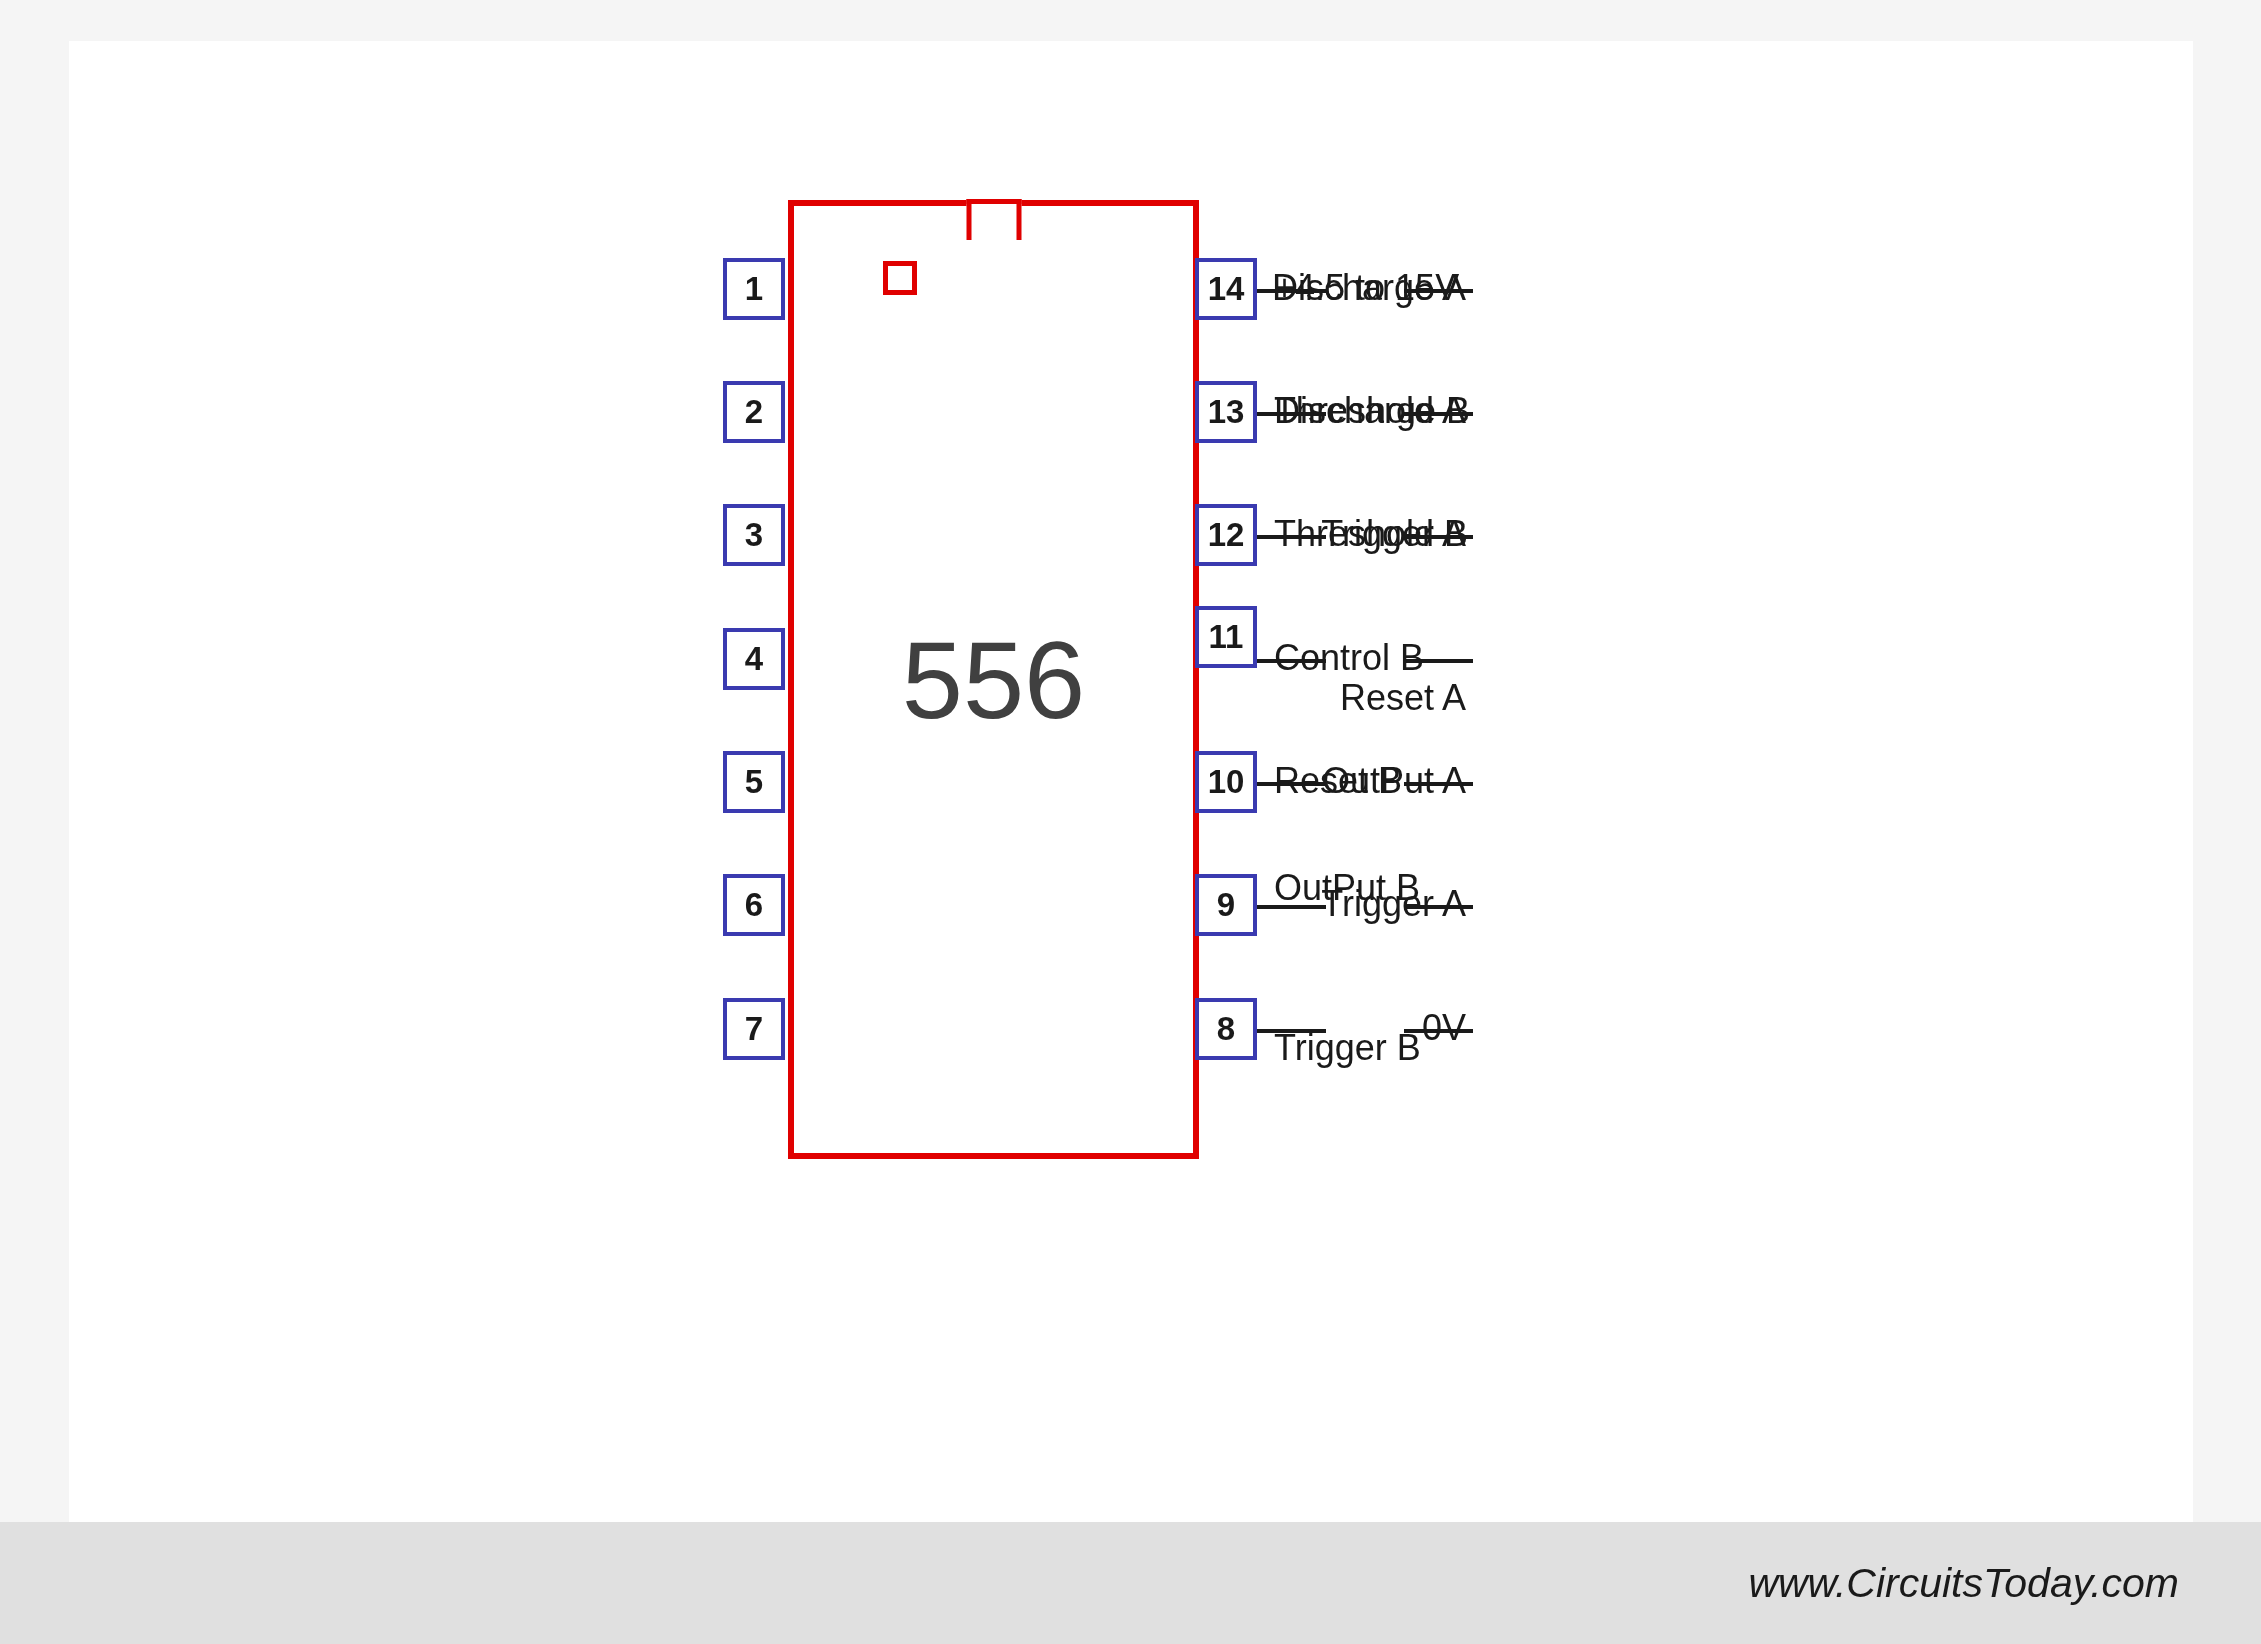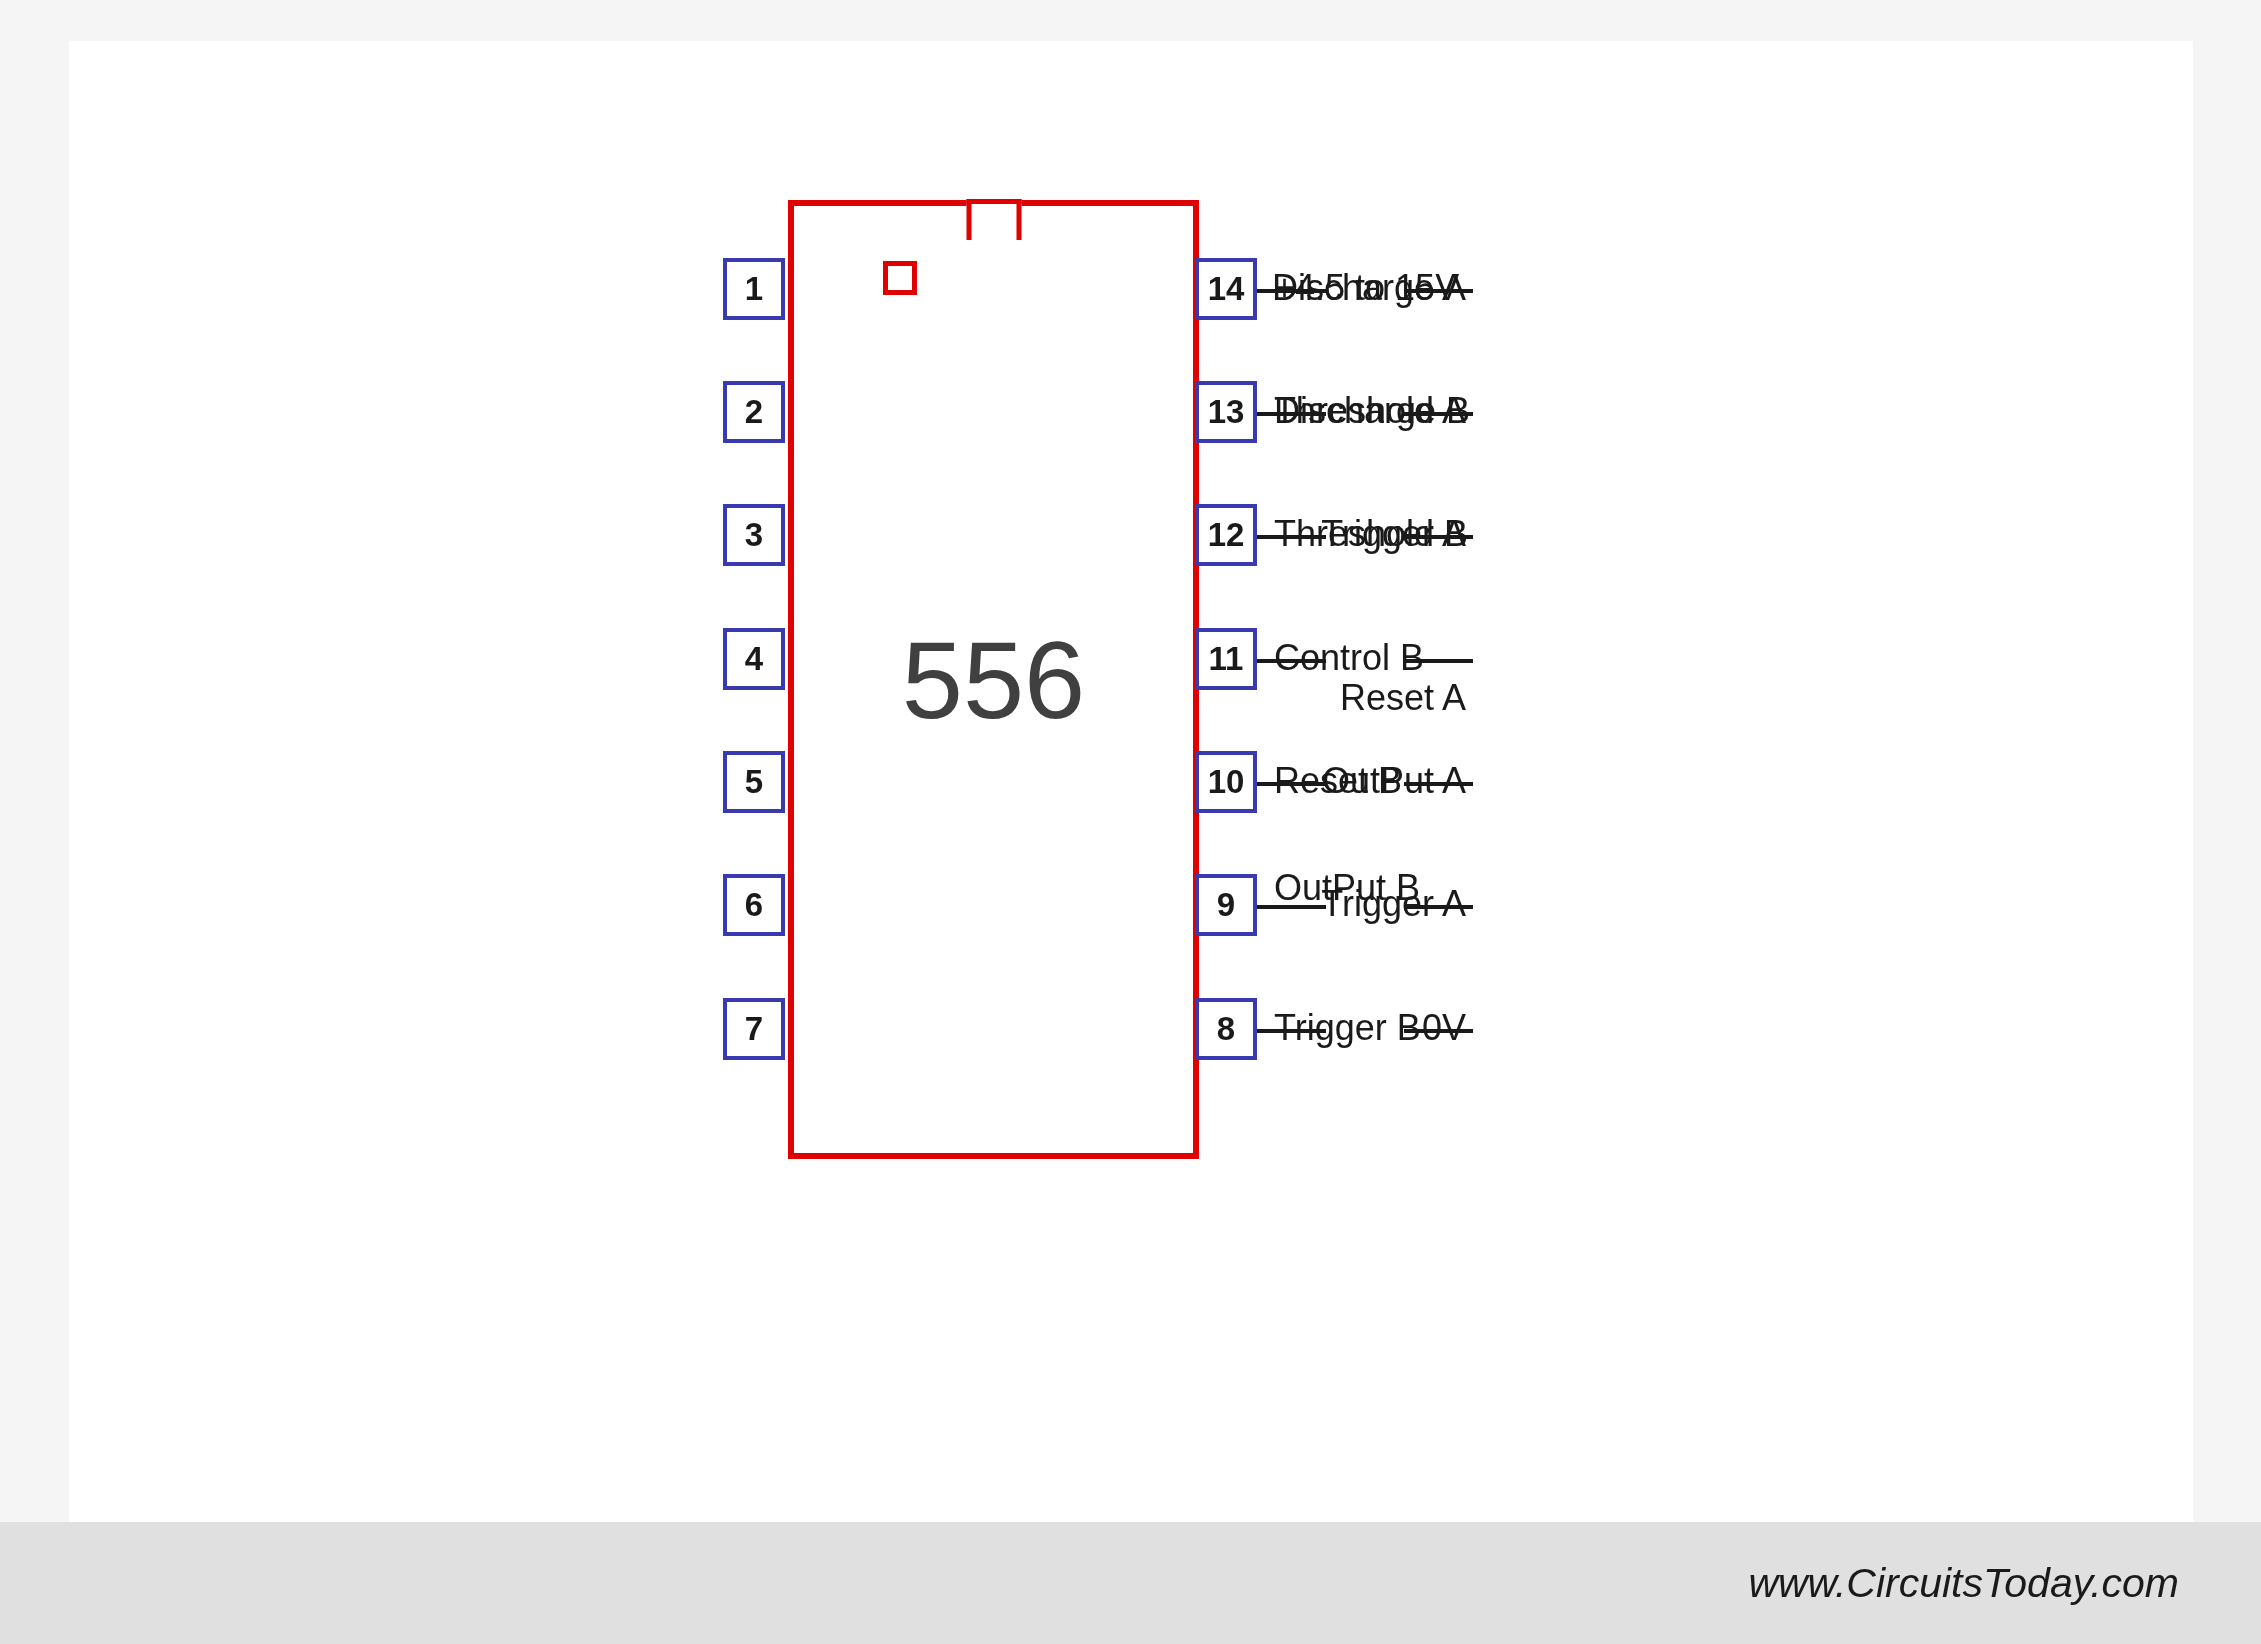--- a/index.html
+++ b/index.html
@@ -224,21 +224,21 @@
       </div>
       <div class="pin-line-right" style="top:281px; width:69px;"></div>
       <div class="pin-label pin-label-right" style="top:259px;">Discharge B</div>
 
       <div class="pin-box pin-right" style="top:373px;">
         <span>12</span>
       </div>
       <div class="pin-line-right" style="top:404px; width:69px;"></div>
       <div class="pin-label pin-label-right" style="top:382px;">Threshold B</div>
 
-      <div class="pin-box pin-right" style="top:497px;">
+      <div class="pin-box pin-right" style="top:475px;">
         <span>11</span>
       </div>
       <div class="pin-line-right" style="top:528px; width:69px;"></div>
       <div class="pin-label pin-label-right" style="top:506px;">Control B</div>
 
       <div class="pin-box pin-right" style="top:620px;">
         <span>10</span>
       </div>
       <div class="pin-line-right" style="top:651px; width:69px;"></div>
       <div class="pin-label pin-label-right" style="top:629px;">Reset B</div>
@@ -246,21 +246,21 @@
       <div class="pin-box pin-right" style="top:743px;">
         <span>9</span>
       </div>
       <div class="pin-line-right" style="top:774px; width:69px;"></div>
       <div class="pin-label pin-label-right" style="top:736px;">OutPut B</div>
 
       <div class="pin-box pin-right" style="top:867px;">
         <span>8</span>
       </div>
       <div class="pin-line-right" style="top:898px; width:69px;"></div>
-      <div class="pin-label pin-label-right" style="top:876px;">Trigger B</div>
+      <div class="pin-label pin-label-right" style="top:896px;">Trigger B</div>
 
     </div>
   </div>
 </div>
 
 <div class="footer">
   <span class="footer-text">www.CircuitsToday.com</span>
 </div>
 
 

